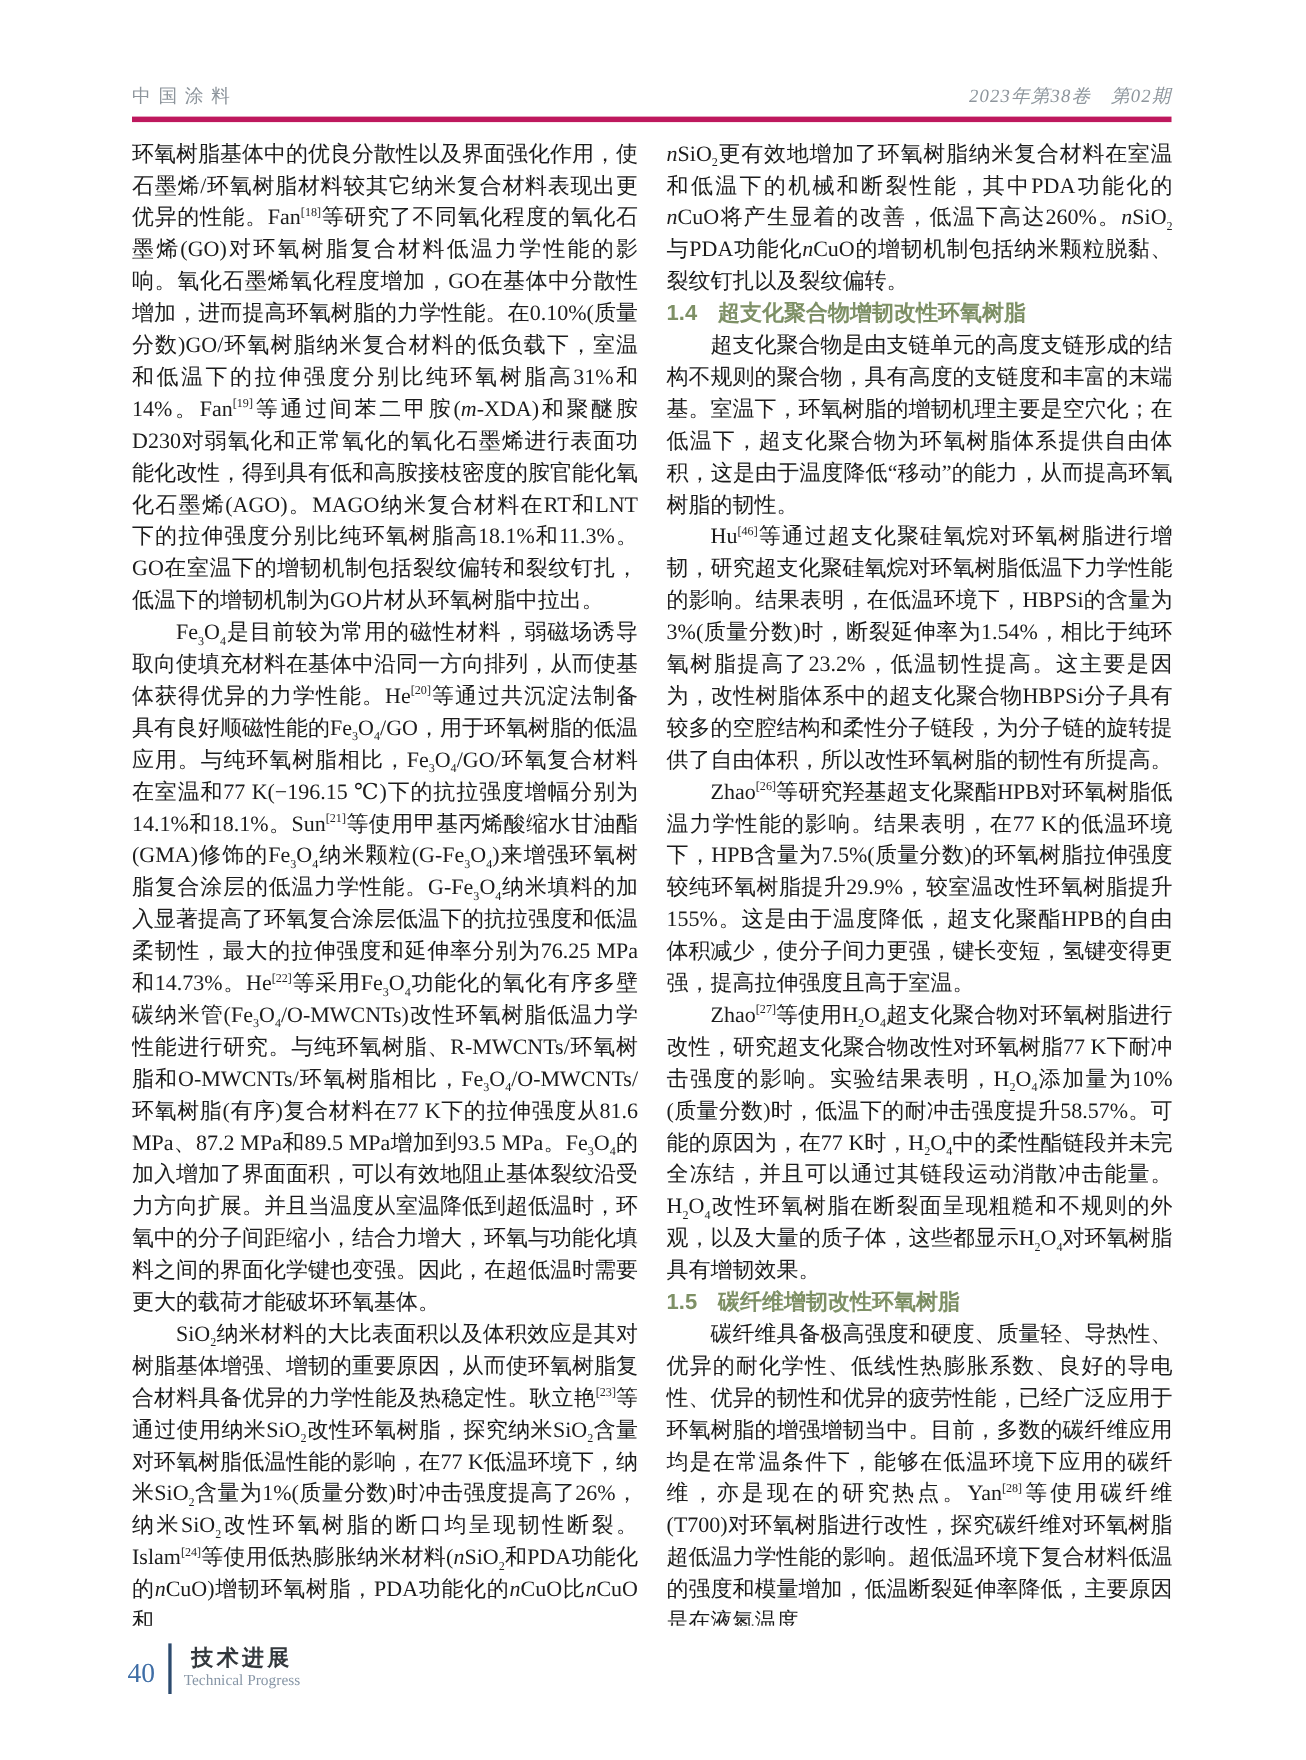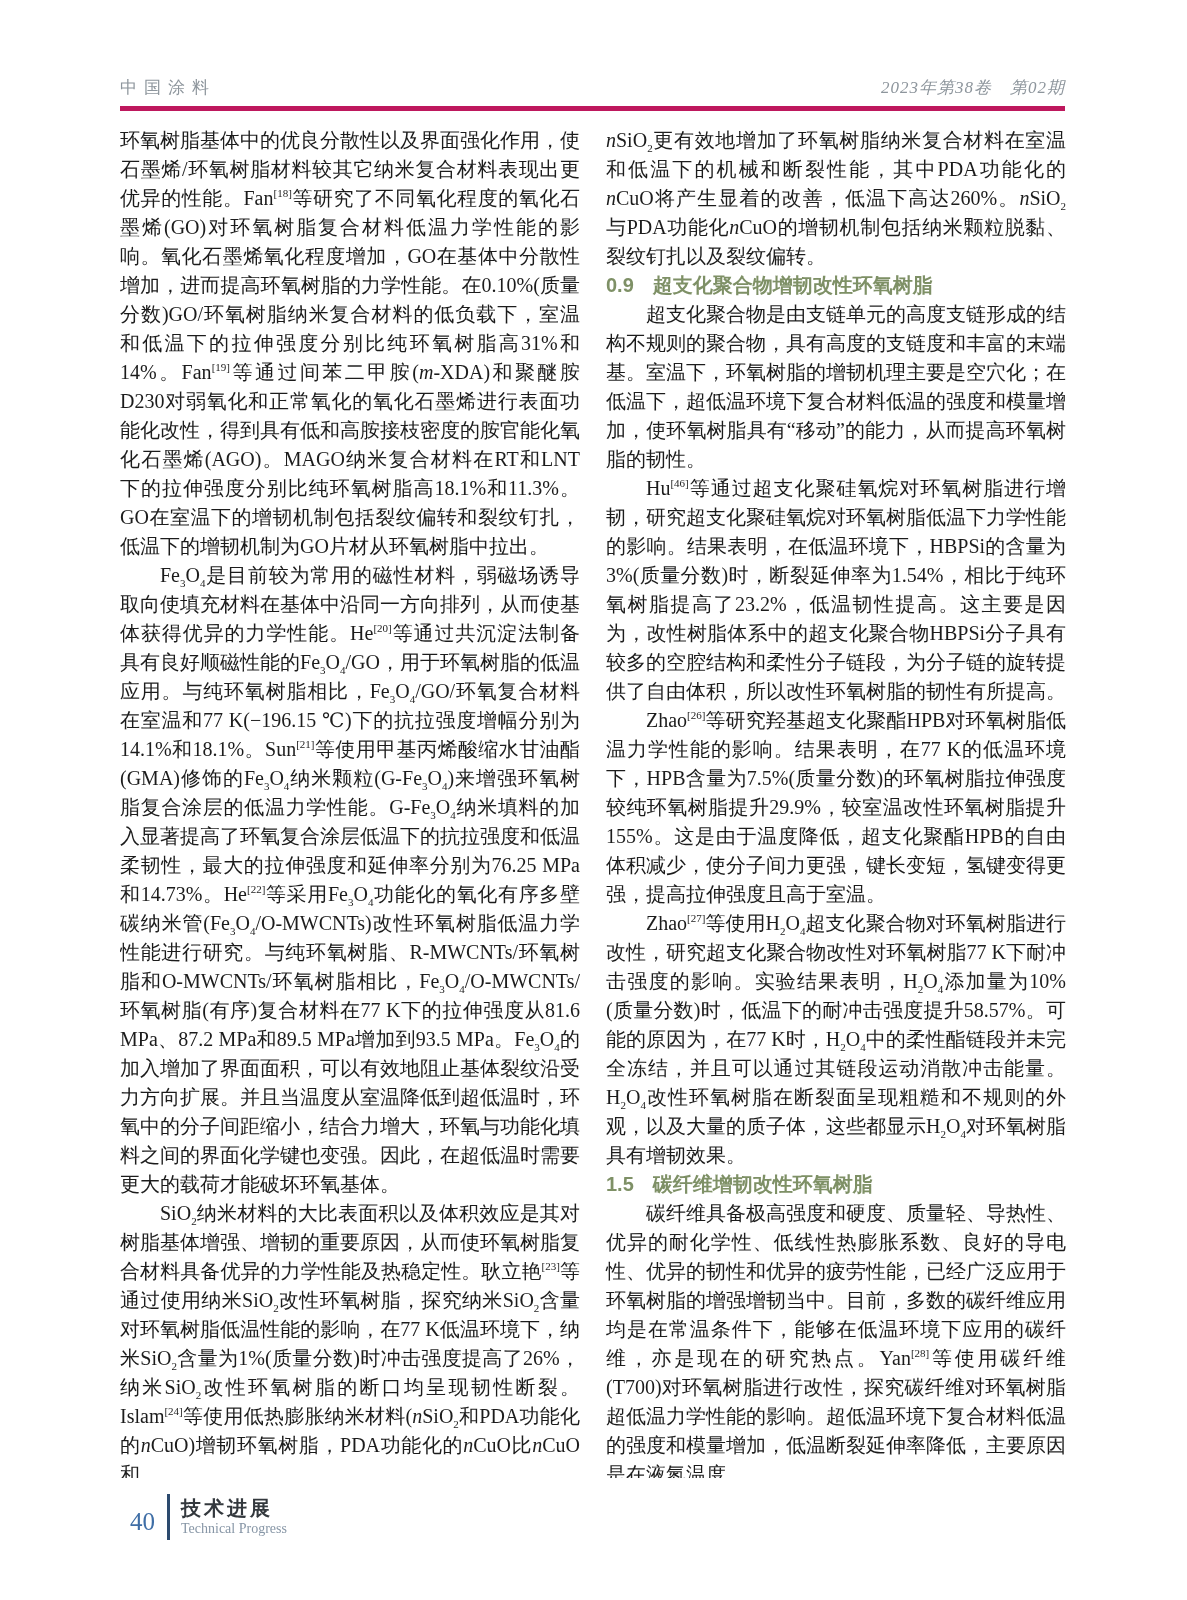--- a/index.html
+++ b/index.html
@@ -50,22 +50,22 @@
   .sec-heading{
     font-family:"Liberation Sans","DejaVu Sans",sans-serif;
     font-weight:bold; font-size:20px; line-height:29px;
     color:var(--heading-green);
     text-align:left;
   }
   .sec-num{ margin-right:0.95em; }
 
   
   .page-footer{
-    position:absolute; left:130px; top:1494px;
-    display:flex; align-items:center;
+    position:absolute; left:116px; top:1494px;
+    display:flex; align-items:center;text-align:center;
   }
   .page-number{
     font-size:25px; color:var(--footer-blue);
     margin-right:12px;
     font-family:"Liberation Serif","DejaVu Serif",serif;
     padding-top:10px;
   }
   .footer-bar{ width:3px; height:46px; background:var(--footer-bar); margin-right:11px; }
   .footer-section .cn{
     font-family:Liberation Sans, sans-serif;
@@ -88,22 +88,22 @@
   </header>
 
   <main class="columns">
     <section class="col">
         <p class="para">环氧树脂基体中的优良分散性以及界面强化作用，使石墨烯/环氧树脂材料较其它纳米复合材料表现出更优异的性能。Fan<sup>[18]</sup>等研究了不同氧化程度的氧化石墨烯(GO)对环氧树脂复合材料低温力学性能的影响。氧化石墨烯氧化程度增加，GO在基体中分散性增加，进而提高环氧树脂的力学性能。在0.10%(质量分数)GO/环氧树脂纳米复合材料的低负载下，室温和低温下的拉伸强度分别比纯环氧树脂高31%和14%。Fan<sup>[19]</sup>等通过间苯二甲胺(<i>m</i>-XDA)和聚醚胺D230对弱氧化和正常氧化的氧化石墨烯进行表面功能化改性，得到具有低和高胺接枝密度的胺官能化氧化石墨烯(AGO)。MAGO纳米复合材料在RT和LNT下的拉伸强度分别比纯环氧树脂高18.1%和11.3%。GO在室温下的增韧机制包括裂纹偏转和裂纹钉扎，低温下的增韧机制为GO片材从环氧树脂中拉出。</p>
         <p class="para indent">Fe<sub>3</sub>O<sub>4</sub>是目前较为常用的磁性材料，弱磁场诱导取向使填充材料在基体中沿同一方向排列，从而使基体获得优异的力学性能。He<sup>[20]</sup>等通过共沉淀法制备具有良好顺磁性能的Fe<sub>3</sub>O<sub>4</sub>/GO，用于环氧树脂的低温应用。与纯环氧树脂相比，Fe<sub>3</sub>O<sub>4</sub>/GO/环氧复合材料在室温和77 K(−196.15 ℃)下的抗拉强度增幅分别为14.1%和18.1%。Sun<sup>[21]</sup>等使用甲基丙烯酸缩水甘油酯(GMA)修饰的Fe<sub>3</sub>O<sub>4</sub>纳米颗粒(G-Fe<sub>3</sub>O<sub>4</sub>)来增强环氧树脂复合涂层的低温力学性能。G-Fe<sub>3</sub>O<sub>4</sub>纳米填料的加入显著提高了环氧复合涂层低温下的抗拉强度和低温柔韧性，最大的拉伸强度和延伸率分别为76.25 MPa和14.73%。He<sup>[22]</sup>等采用Fe<sub>3</sub>O<sub>4</sub>功能化的氧化有序多壁碳纳米管(Fe<sub>3</sub>O<sub>4</sub>/O-MWCNTs)改性环氧树脂低温力学性能进行研究。与纯环氧树脂、R-MWCNTs/环氧树脂和O-MWCNTs/环氧树脂相比，Fe<sub>3</sub>O<sub>4</sub>/O-MWCNTs/环氧树脂(有序)复合材料在77 K下的拉伸强度从81.6 MPa、87.2 MPa和89.5 MPa增加到93.5 MPa。Fe<sub>3</sub>O<sub>4</sub>的加入增加了界面面积，可以有效地阻止基体裂纹沿受力方向扩展。并且当温度从室温降低到超低温时，环氧中的分子间距缩小，结合力增大，环氧与功能化填料之间的界面化学键也变强。因此，在超低温时需要更大的载荷才能破坏环氧基体。</p>
         <p class="para indent">SiO<sub>2</sub>纳米材料的大比表面积以及体积效应是其对树脂基体增强、增韧的重要原因，从而使环氧树脂复合材料具备优异的力学性能及热稳定性。耿立艳<sup>[23]</sup>等通过使用纳米SiO<sub>2</sub>改性环氧树脂，探究纳米SiO<sub>2</sub>含量对环氧树脂低温性能的影响，在77 K低温环境下，纳米SiO<sub>2</sub>含量为1%(质量分数)时冲击强度提高了26%，纳米SiO<sub>2</sub>改性环氧树脂的断口均呈现韧性断裂。Islam<sup>[24]</sup>等使用低热膨胀纳米材料(<i>n</i>SiO<sub>2</sub>和PDA功能化的<i>n</i>CuO)增韧环氧树脂，PDA功能化的<i>n</i>CuO比<i>n</i>CuO和</p>
       </section>
     <section class="col">
         <p class="para"><i>n</i>SiO<sub>2</sub>更有效地增加了环氧树脂纳米复合材料在室温和低温下的机械和断裂性能，其中PDA功能化的<i>n</i>CuO将产生显着的改善，低温下高达260%。<i>n</i>SiO<sub>2</sub>与PDA功能化<i>n</i>CuO的增韧机制包括纳米颗粒脱黏、裂纹钉扎以及裂纹偏转。</p>
-        <h2 class="sec-heading"><span class="sec-num">0.9</span>超支化聚合物增韧改性环氧树脂</h2>
-        <p class="para indent">超支化聚合物是由支链单元的高度支链形成的结构不规则的聚合物，具有高度的支链度和丰富的末端基。室温下，环氧树脂的增韧机理主要是空穴化；在低温下，超低温环境下复合材料低温的强度和模量增加，使环氧树脂具有“移动”的能力，从而提高环氧树脂的韧性。</p>
+        <h2 class="sec-heading"><span class="sec-num">1.4</span>超支化聚合物增韧改性环氧树脂</h2>
+        <p class="para indent">超支化聚合物是由支链单元的高度支链形成的结构不规则的聚合物，具有高度的支链度和丰富的末端基。室温下，环氧树脂的增韧机理主要是空穴化；在低温下，超支化聚合物为环氧树脂体系提供自由体积，这是由于温度降低“移动”的能力，从而提高环氧树脂的韧性。</p>
         <p class="para indent">Hu<sup>[46]</sup>等通过超支化聚硅氧烷对环氧树脂进行增韧，研究超支化聚硅氧烷对环氧树脂低温下力学性能的影响。结果表明，在低温环境下，HBPSi的含量为3%(质量分数)时，断裂延伸率为1.54%，相比于纯环氧树脂提高了23.2%，低温韧性提高。这主要是因为，改性树脂体系中的超支化聚合物HBPSi分子具有较多的空腔结构和柔性分子链段，为分子链的旋转提供了自由体积，所以改性环氧树脂的韧性有所提高。</p>
         <p class="para indent">Zhao<sup>[26]</sup>等研究羟基超支化聚酯HPB对环氧树脂低温力学性能的影响。结果表明，在77 K的低温环境下，HPB含量为7.5%(质量分数)的环氧树脂拉伸强度较纯环氧树脂提升29.9%，较室温改性环氧树脂提升155%。这是由于温度降低，超支化聚酯HPB的自由体积减少，使分子间力更强，键长变短，氢键变得更强，提高拉伸强度且高于室温。</p>
         <p class="para indent">Zhao<sup>[27]</sup>等使用H<sub>2</sub>O<sub>4</sub>超支化聚合物对环氧树脂进行改性，研究超支化聚合物改性对环氧树脂77 K下耐冲击强度的影响。实验结果表明，H<sub>2</sub>O<sub>4</sub>添加量为10%(质量分数)时，低温下的耐冲击强度提升58.57%。可能的原因为，在77 K时，H<sub>2</sub>O<sub>4</sub>中的柔性酯链段并未完全冻结，并且可以通过其链段运动消散冲击能量。H<sub>2</sub>O<sub>4</sub>改性环氧树脂在断裂面呈现粗糙和不规则的外观，以及大量的质子体，这些都显示H<sub>2</sub>O<sub>4</sub>对环氧树脂具有增韧效果。</p>
         <h2 class="sec-heading"><span class="sec-num">1.5</span>碳纤维增韧改性环氧树脂</h2>
         <p class="para indent">碳纤维具备极高强度和硬度、质量轻、导热性、优异的耐化学性、低线性热膨胀系数、良好的导电性、优异的韧性和优异的疲劳性能，已经广泛应用于环氧树脂的增强增韧当中。目前，多数的碳纤维应用均是在常温条件下，能够在低温环境下应用的碳纤维，亦是现在的研究热点。Yan<sup>[28]</sup>等使用碳纤维(T700)对环氧树脂进行改性，探究碳纤维对环氧树脂超低温力学性能的影响。超低温环境下复合材料低温的强度和模量增加，低温断裂延伸率降低，主要原因是在液氮温度</p>
       </section>
   </main>
 
   <footer class="page-footer">
     <span class="page-number">40</span>

